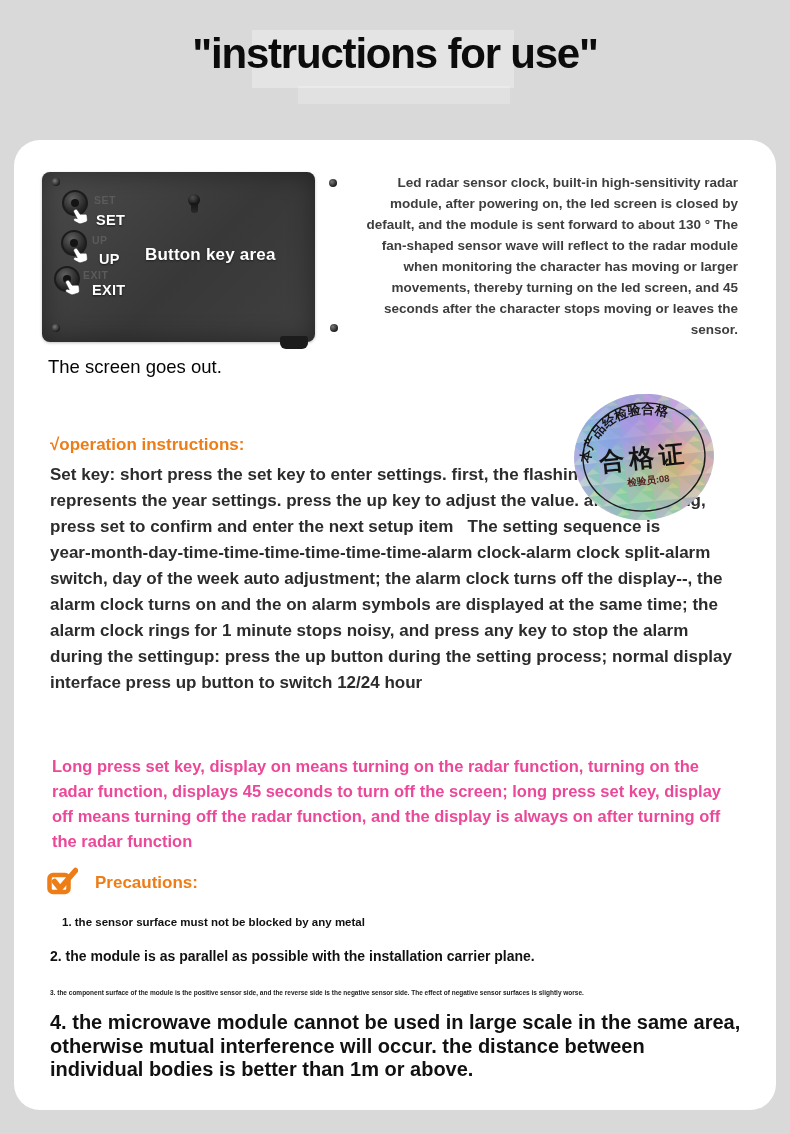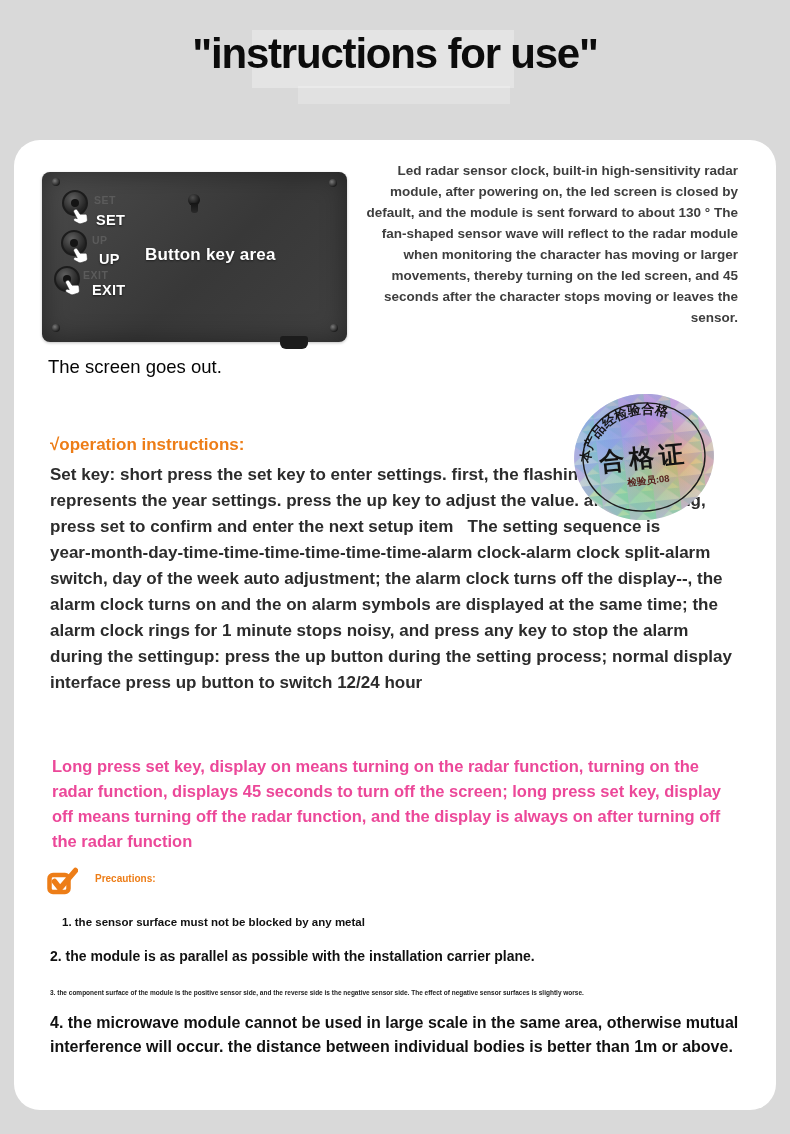--- a/index.html
+++ b/index.html
@@ -11,21 +11,21 @@
   .wm1 { left:252px; top:30px; width:262px; height:58px; }
   .wm2 { left:298px; top:86px; width:212px; height:18px; background:rgba(255,255,255,.22); }
 
   .page-title { position:absolute; left:0; top:30px; width:100%; text-align:center;
                 font-size:42px; font-weight:bold; letter-spacing:-1.2px; color:#0c0c0c; }
 
   .card { position:absolute; left:14px; top:140px; width:762px; height:970px;
           background:#ffffff; border-radius:26px; }
 
   
-  .panel { position:absolute; left:28px; top:32px; width:305px; height:170px;
+  .panel { position:absolute; left:28px; top:32px; width:273px; height:170px;
            background:linear-gradient(135deg,#4b4b4b 0%, #383838 55%, #404040 100%);
            border-radius:8px; box-shadow:inset 0 0 26px rgba(0,0,0,.42), 0 1px 3px rgba(0,0,0,.25); }
   .screw { position:absolute; width:8px; height:8px; border-radius:50%;
            background:radial-gradient(circle at 35% 35%, #7a7a7a, #1d1d1d 70%); }
   .screw.s1{left:10px;top:6px;} .screw.s2{left:287px;top:7px;}
   .screw.s3{left:10px;top:152px;} .screw.s4{left:288px;top:152px;}
   .keyhole { position:absolute; left:146px; top:22px; width:12px; height:12px; border-radius:50%;
              background:radial-gradient(circle at 40% 30%, #4e4e4e, #141414 65%); }
   .keyhole:after { content:""; position:absolute; left:2.5px; top:9px; width:7px; height:10px;
              background:linear-gradient(#141414,#2a2a2a); border-radius:0 0 3px 3px; }
@@ -42,40 +42,40 @@
   .wlabel { position:absolute; font-size:14.5px; font-weight:bold; color:#ffffff;
             text-shadow:0 1px 2px rgba(0,0,0,.6); letter-spacing:.3px; }
   .wl1{left:54px;top:40px;} .wl2{left:57px;top:79px;} .wl3{left:50px;top:110px;}
   .panel-caption { position:absolute; left:103px; top:73px; font-size:17px; font-weight:bold;
             color:#ffffff; letter-spacing:.2px; text-shadow:0 1px 2px rgba(0,0,0,.5); }
   .panel-tab { position:absolute; left:238px; top:164px; width:28px; height:13px;
             background:#1c1c1c; border-radius:3px 3px 6px 6px; }
 
   .screen-out { position:absolute; left:34px; top:216px; font-size:18.5px; font-weight:normal; color:#050505; }
 
-  .intro { position:absolute; left:352px; top:20px; width:372px; text-align:right;
+  .intro { position:absolute; left:352px; top:32px; width:372px; text-align:right;
            font-size:13.5px; font-weight:bold; color:#3e3e3e; line-height:21px; }
 
   .op-heading { position:absolute; left:36px; top:295px; font-size:17px; font-weight:bold; color:#ED7D17; }
   .op-body { position:absolute; left:36px; top:322px; width:688px; font-size:17px; font-weight:bold;
              color:#2c2c2c; line-height:26px; white-space:pre-wrap; }
   .op-warning { position:absolute; left:38px; top:614px; width:692px; font-size:16.5px; font-weight:bold;
              color:#ec4899; line-height:25px; }
 
   .sticker { position:absolute; left:558px; top:252px; width:144px; height:130px; }
   .sticker text { font-family:"Liberation Sans", sans-serif; }
 
   .check-icon { position:absolute; left:33px; top:727px; width:31px; height:29px; }
-  .prec-heading { position:absolute; left:81px; top:733px; font-size:10px; font-weight:bold; color:#ED7D17; }
+  .prec-heading { position:absolute; left:81px; top:733px; font-size:17px; font-weight:bold; color:#ED7D17; }
 
   .p-item { position:absolute; left:36px; color:#111111; font-weight:bold; }
   .pi1 { top:776px; font-size:11.5px;margin-left:12px; }
   .pi2 { top:808px; font-size:14px; }
   .pi3 { top:849px; font-size:6.5px; color:#222; }
-  .pi4 { top:871px; font-size:16px; width:692px; line-height:23.5px; }
+  .pi4 { top:871px; font-size:20px; width:692px; line-height:23.5px; }
 </style>
 </head>
 <body>
 
 <div class="page">
 
   <div class="watermark wm1"></div>
   <div class="watermark wm2"></div>
 
   <div class="page-title">"instructions for use"</div>

